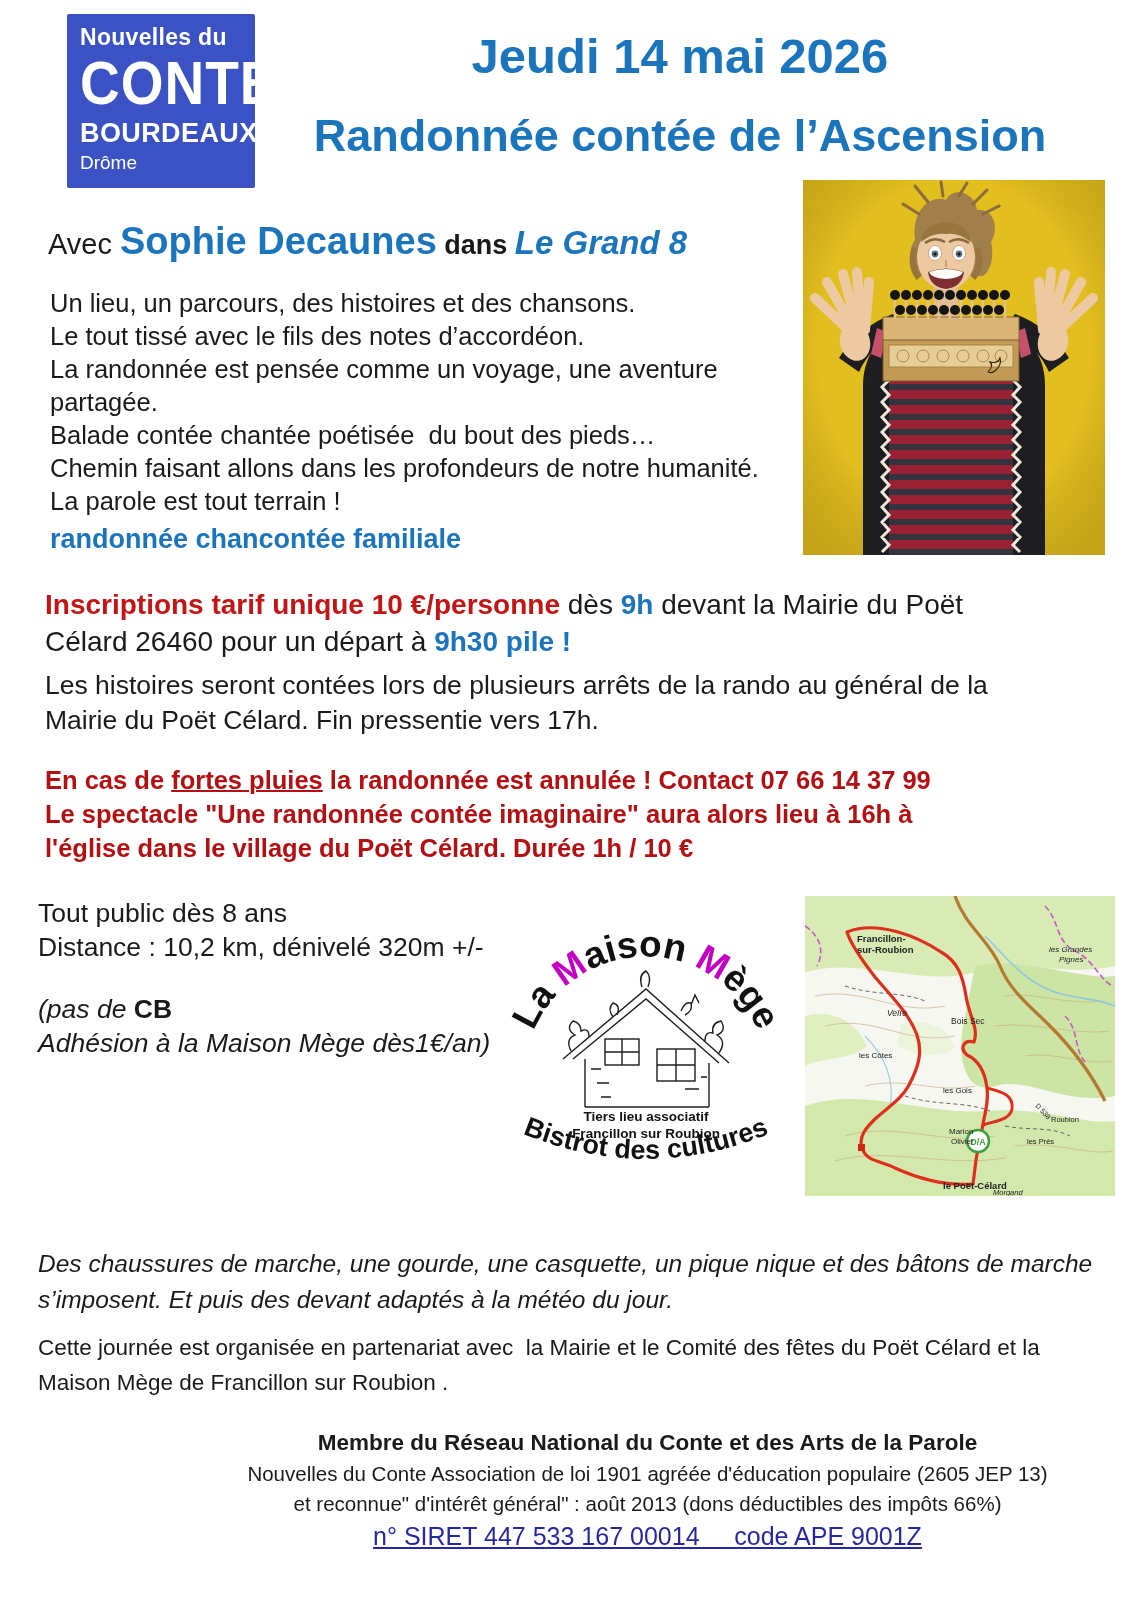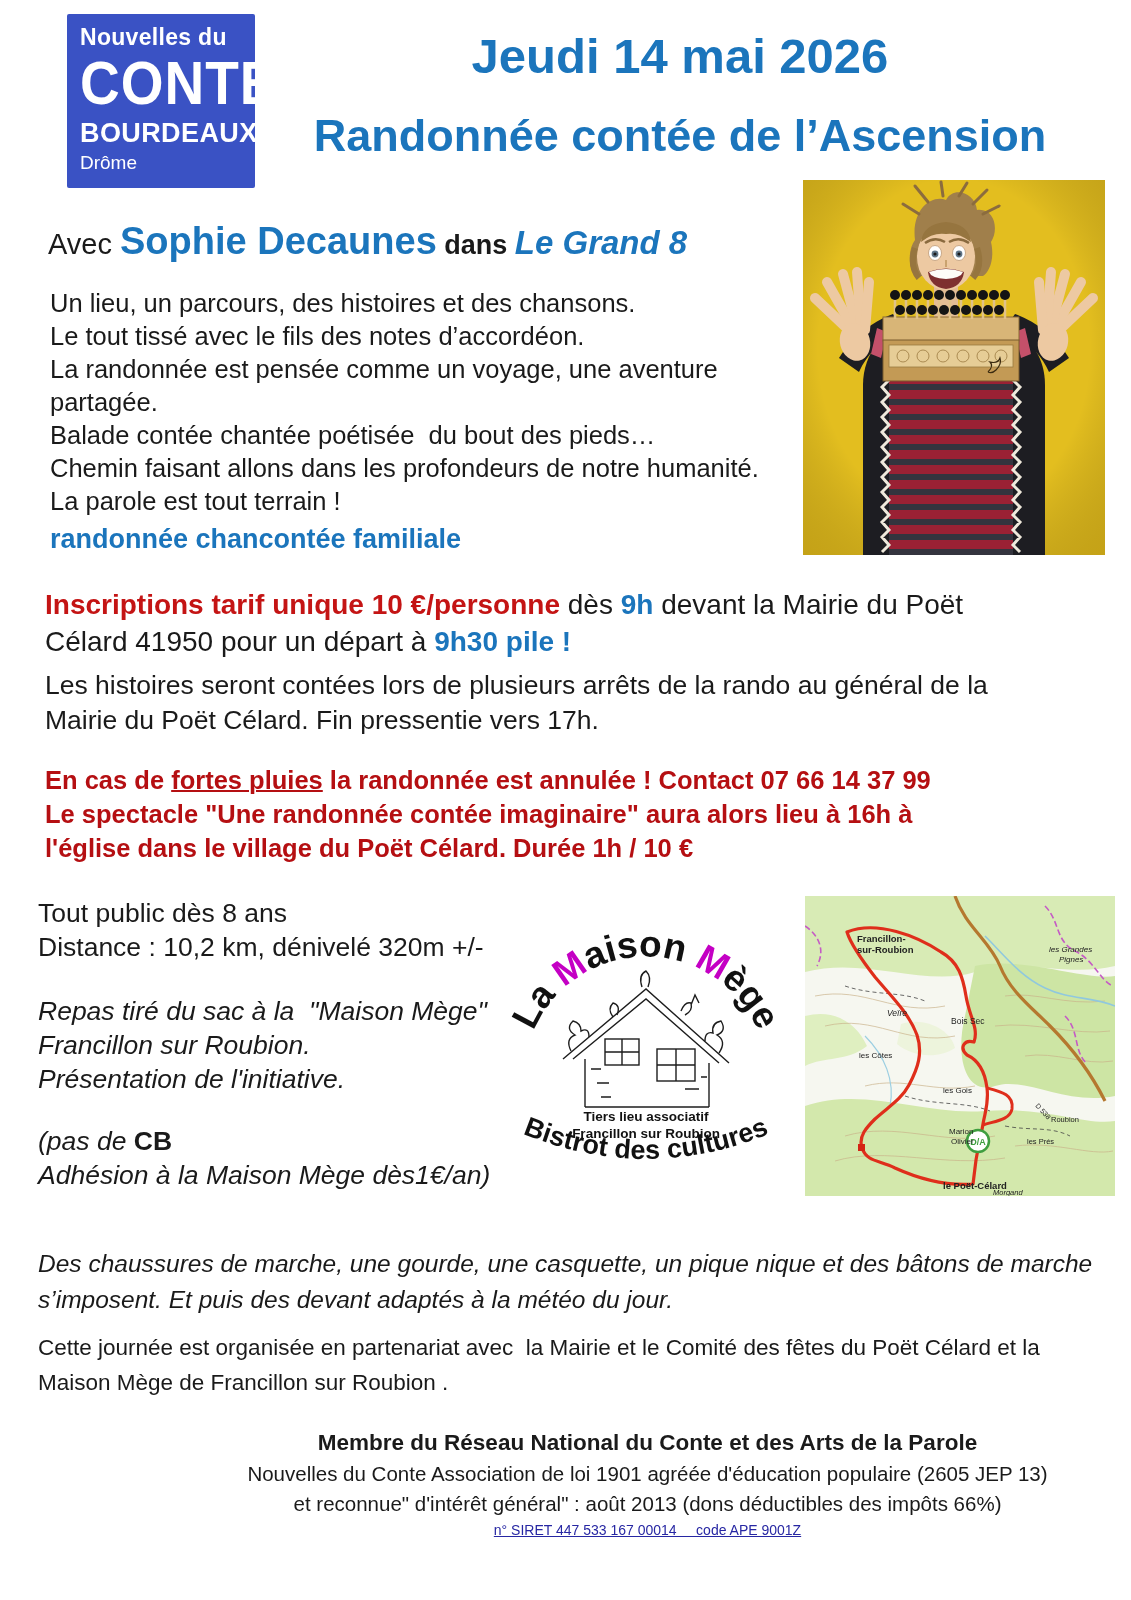--- a/index.html
+++ b/index.html
@@ -39,21 +39,21 @@
   
   .photo{position:absolute;left:803px;top:180px;width:302px;height:375px;}
   .mege{position:absolute;left:505px;top:893px;width:282px;height:292px;}
   .map{position:absolute;left:805px;top:896px;width:310px;height:300px;}
   .equipment{position:absolute;left:38px;top:1246px;font-size:24.5px;line-height:36px;font-style:italic;}
   .partners{position:absolute;left:38px;top:1330px;font-size:22.5px;line-height:35px;}
   
   .footer{position:absolute;left:160px;top:1430px;width:975px;text-align:center;}
   .footer-bold{font-size:22.5px;font-weight:bold;}
   .footer-line{font-size:20.5px;margin-top:6px;}
-  .footer-link{display:inline-block;font-size:14px;margin-top:6px;color:#2727A3;text-decoration:underline;white-space:pre;cursor:pointer;}
+  .footer-link{display:inline-block;font-size:25px;margin-top:6px;color:#2727A3;text-decoration:underline;white-space:pre;cursor:pointer;}
   svg text{font-family:"Liberation Sans",sans-serif;}
 </style>
 </head>
 <body>
 
 <div class="page">
 
   <div class="logo-box">
     <div class="logo-l1">Nouvelles du</div>
     <div class="logo-l2">CONTE</div>
@@ -203,38 +203,35 @@
 La randonnée est pensée comme un voyage, une aventure
 partagée.
 Balade contée chantée poétisée  du bout des pieds…
 Chemin faisant allons dans les profondeurs de notre humanité.
 La parole est tout terrain !</div>
 
   <div class="tagline">randonnée chancontée familiale</div>
 
   <div class="registration">
     <div><span class="reg-red">Inscriptions tarif unique 10 €/personne</span><span> dès </span><span class="reg-blue">9h</span><span> devant la Mairie du Poët</span></div>
-    <div><span>Célard 41950 pour un départ à </span><span class="reg-blue">9h30 pile !</span></div>
+    <div><span>Célard 26460 pour un départ à </span><span class="reg-blue">9h30 pile !</span></div>
   </div>
 
   <div class="details ml">Les histoires seront contées lors de plusieurs arrêts de la rando au général de la
 Mairie du Poët Célard. Fin pressentie vers 17h.</div>
 
   <div class="warning">
     <div><span>En cas de </span><span class="ul">fortes pluies</span><span> la randonnée est annulée ! Contact 07 66 14 37 99</span></div>
     <div>Le spectacle "Une randonnée contée imaginaire" aura alors lieu à 16h à</div>
     <div>l'église dans le village du Poët Célard. Durée 1h / 10 €</div>
   </div>
 
   <div class="info">
     <div>Tout public dès 8 ans</div>
     <div>Distance : 10,2 km, dénivelé 320m +/-</div>
-    <div class="meal ml">Repas tiré du sac à la  "Maison Mège"
-Francillon sur Roubion.
-Présentation de l'initiative.</div>
     <div class="cb-line"><span>(pas de </span><span class="cb">CB</span></div>
     <div class="adhesion">Adhésion à la Maison Mège dès1€/an)</div>
   </div>
 
   <svg class="mege" viewBox="0 0 282 292">
     <defs>
       <path id="arcTop" d="M20,170 A122,122 0 0 1 262,170" fill="none"></path>
       <path id="arcBottom" d="M16,240 Q141,292 266,240" fill="none"></path>
     </defs>
     <text font-size="37" font-weight="bold" fill="#111">

